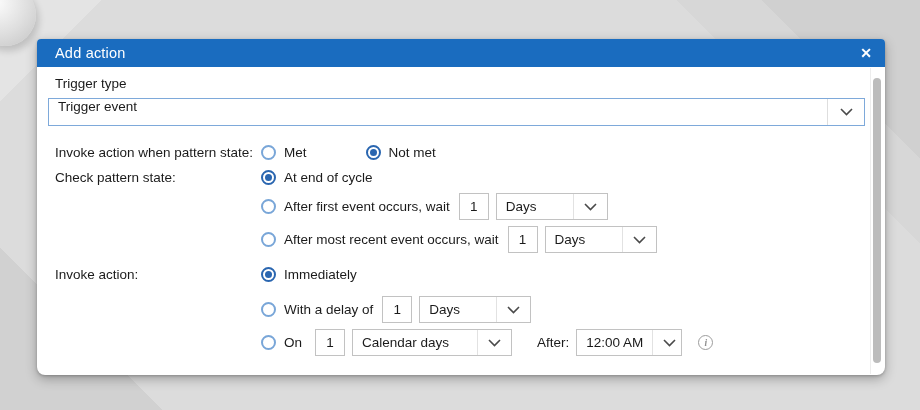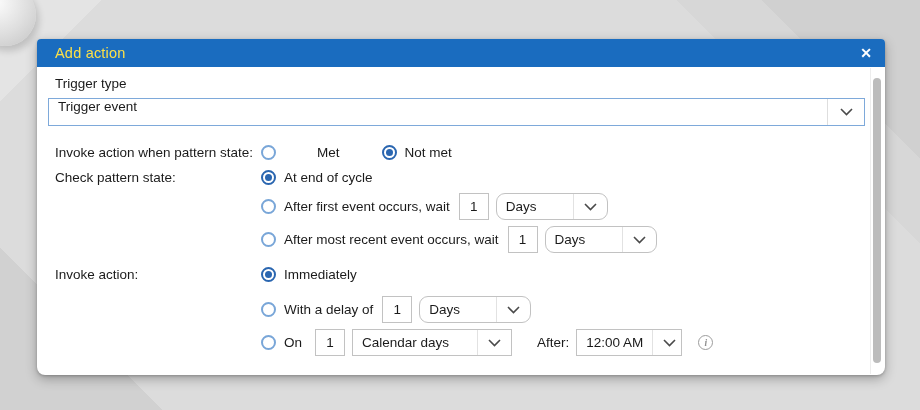--- a/index.html
+++ b/index.html
@@ -24,21 +24,21 @@
   
   .dialog{
     position:absolute;left:37px;top:39px;width:848px;height:336px;
     background:#fff;border-radius:4px 4px 8px 8px;
     box-shadow:0 4px 12px rgba(0,0,0,.28),0 1px 3px rgba(0,0,0,.22);
   }
   .titlebar{
     height:28px;background:#1a6cbf;border-radius:4px 4px 0 0;
     display:flex;align-items:center;padding:0 13px 0 18px;
   }
-  .title{color:#fde047;font-size:14.5px;letter-spacing:.2px;flex:1;}
+  .title{color:#ffffff;font-size:14.5px;letter-spacing:.2px;flex:1;}
   .close{color:#fff;font-size:14px;font-weight:700;cursor:pointer;line-height:1;}
   .content{
     position:relative;height:calc(100% - 28px);box-sizing:border-box;
     padding:7px 34px 0 18px;
   }
   
   .vscroll{
     position:absolute;top:1px;right:1px;bottom:1px;width:13px;
     border-left:1px solid #ededed;border-radius:0 0 7px 0;background:#fff;
   }
@@ -69,33 +69,33 @@
   .radio{
     width:11px;height:11px;border:2px solid #79a6d8;border-radius:50%;
     background:#fff;margin-right:8px;position:relative;flex:none;
   }
   .radio.checked{border-color:#2a66b0;}
   .radio.checked::after{
     content:"";position:absolute;left:2px;top:2px;width:7px;height:7px;
     border-radius:50%;background:#2a66b0;
   }
   .radio-lbl{font-size:13.5px;}
-  .gap-opt{margin-right:42px;gap:33px;}
+  .gap-opt{margin-right:59px;}
   .num{
     width:28px;height:25px;border:1px solid #c2c2c2;background:#fff;
     font:13.5px "Liberation Sans",sans-serif;text-align:center;color:#1b1b1b;
     margin-left:9px;padding:0;
   }
   .select{
     display:inline-flex;align-items:center;height:27px;box-sizing:border-box;
     border:1px solid #c2c2c2;background:#fff;margin-left:7px;
   }
   .select .sel-text{padding:0 9px;font-size:13.5px;flex:1;white-space:nowrap;}
   .select .chev-box{width:33px;border-left:1px solid #e2e2e2;}
-  .w-days{width:112px;border-radius:9px;}
+  .w-days{width:112px;}
   .w-cal{width:160px;}
   .w-time{width:106px;}
   .time-lbl{font-size:13.5px;margin-left:25px;}
   .on-num{margin-left:13px;}
   .info{
     width:13px;height:13px;border:1.5px solid #9d9d9d;border-radius:50%;
     color:#8e8e8e;display:inline-flex;align-items:center;justify-content:center;
     font:italic 700 9.5px "Liberation Serif",serif;margin-left:16px;flex:none;
   }
 </style>

